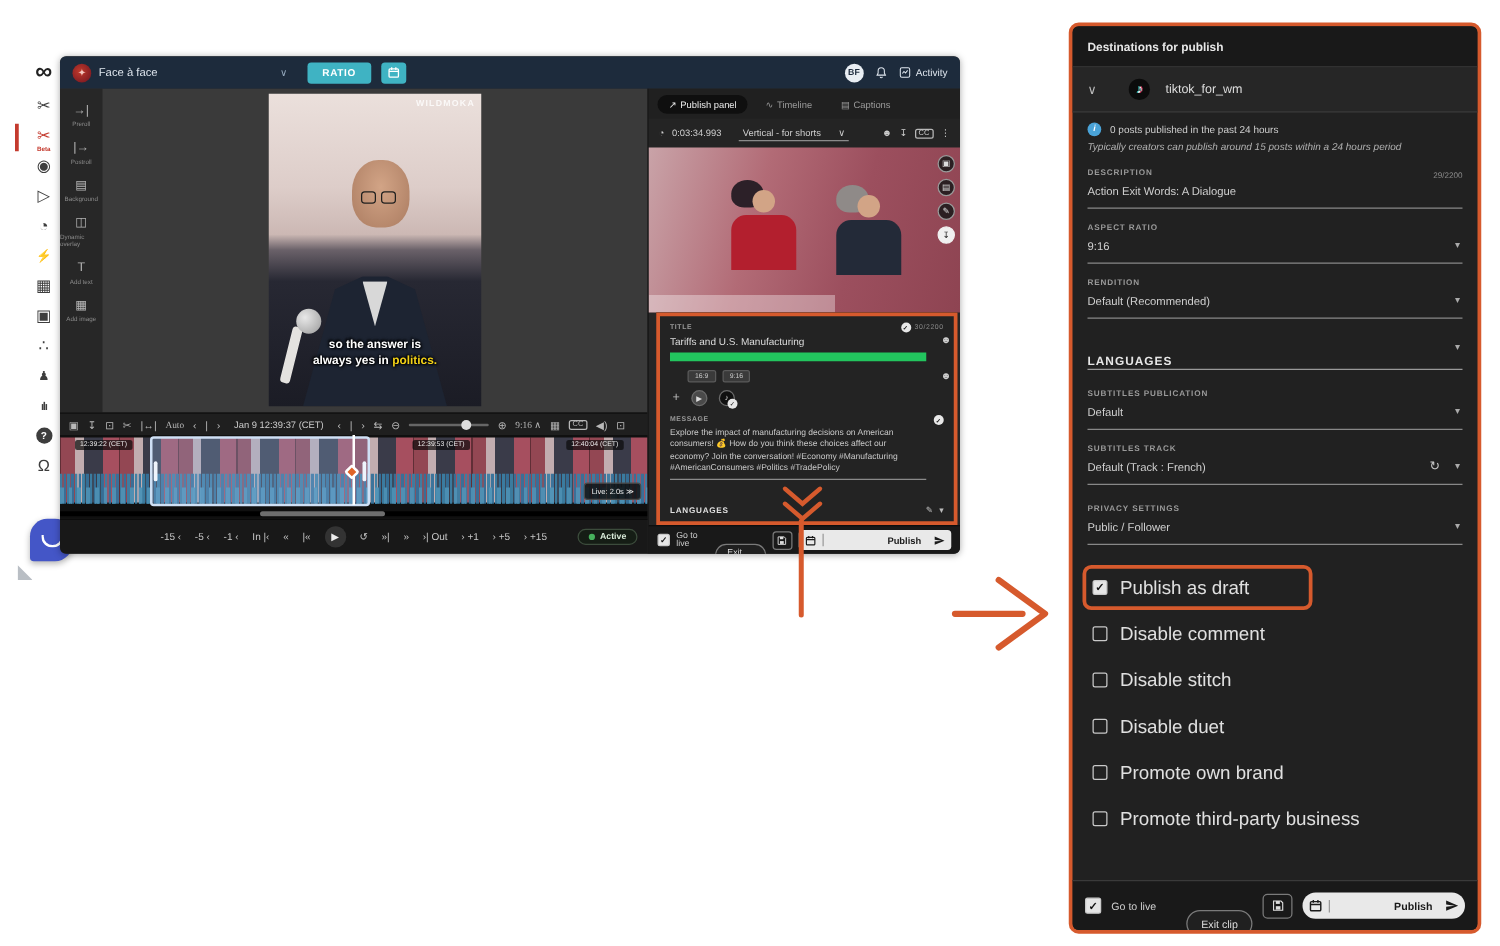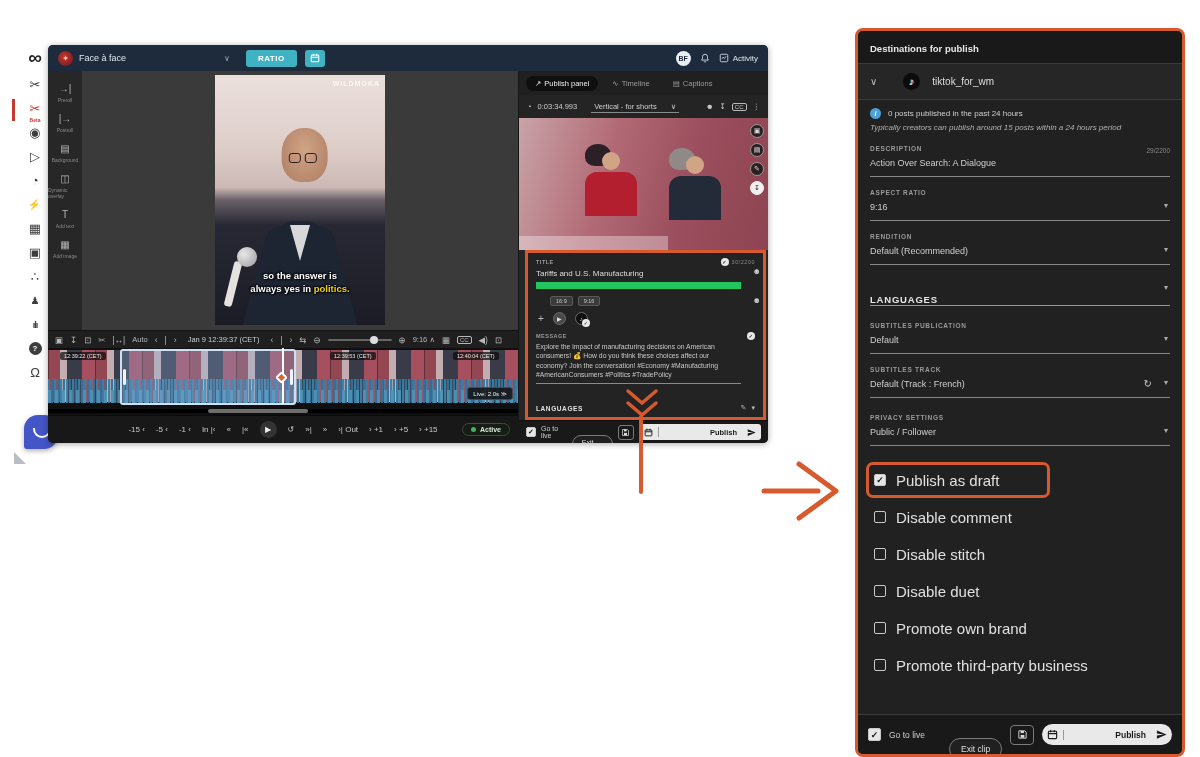--- a/index.html
+++ b/index.html
@@ -57,21 +57,21 @@
   .vv-shirt { position:absolute; bottom:64px; left:50%; transform:translateX(-50%); width:20px; height:36px; background:#d8d8d8; clip-path:polygon(0 0,100% 0,50% 100%); }
   .vv-mic-ball { position:absolute; left:22px; bottom:58px; width:20px; height:20px; border-radius:50%; background:radial-gradient(circle at 35% 35%, #e8e8e8, #9a9a9a); }
   .vv-mic-stem { position:absolute; left:14px; bottom:18px; width:8px; height:46px; background:#e4e2df; transform:rotate(14deg); border-radius:3px; }
   .vv-caption { position:absolute; bottom:30px; width:100%; text-align:center; font-size:9.5px; font-weight:bold; color:#fff; line-height:1.3; text-shadow:0 0 2px #000, 1px 1px 2px #000, -1px -1px 2px #000; }
   .vv-caption .hl { color:#f2d117; }
 
   
   .tbar { height:18px; background:#1f1f1f; border-top:1px solid #111; display:flex; align-items:center; padding:0 7px; gap:7px; color:#b8b8b8; font-size:8.5px; flex:none; }
   .tbar .ic { cursor:pointer; }
   .tbar .ts { font-size:7.5px; color:#cfcfcf; margin:0 4px; }
-  .tbar .lbl { font-size:7.5px; }
+  .tbar .lbl { font-size:7.5px;font-family:Liberation Serif, serif; }
   .sl { width:64px; height:2px; background:#666; border-radius:2px; position:relative; cursor:pointer; }
   .sl-knob { position:absolute; left:66%; top:-3px; width:8px; height:8px; border-radius:50%; background:#ddd; }
   .ccbox { font-size:6px; border:1px solid #b8b8b8; border-radius:2px; padding:0 2px; cursor:pointer; }
 
   
   .tl { height:67px; position:relative; background:#101010; overflow:hidden; flex:none; }
   .strip { position:absolute; left:0; right:0; top:2px; height:52px; cursor:pointer;
     background:
       repeating-linear-gradient(90deg, rgba(0,0,0,.35) 0 1px, transparent 1px 47px),
       repeating-linear-gradient(90deg,#934753 0 12px,#c2adb0 12px 19px,#3a3b49 19px 34px,#a64f5f 34px 47px);
@@ -144,21 +144,21 @@
   .cb.on { background:#e6e6e6; font-weight:bold; }
   .afooter .golbl { font-size:7px; color:#cfcfcf; }
   .pill { margin-left:auto; font-size:7px; color:#ddd; border:1px solid #7a7a7a; border-radius:9px; padding:3px 9px; background:#202020; cursor:pointer;margin-top:28px; }
   .sqbtn { width:18px; height:15px; border:1px solid #7a7a7a; border-radius:3px; display:flex; align-items:center; justify-content:center; cursor:pointer; }
   .pubbtn { height:16px; background:#e9e9e9; border-radius:3px; display:flex; align-items:center; cursor:pointer; }
   .pubbtn .seg { padding:0 5px; display:flex; align-items:center; height:100%; }
   .pubbtn .div { width:1px; height:10px; background:#9a9a9a; }
   .pubbtn .txt { font-size:7.5px; font-weight:bold; color:#1a1a1a; padding:0 5px;margin-left:46px; }
 
   
-  .panel { position:absolute; left:855px; top:28px; width:330px; height:729px; background:#212121; border:3px solid #d65a2d; border-radius:8px; overflow:hidden; display:flex; flex-direction:column; }
+  .panel { position:absolute; left:855px; top:18px; width:330px; height:729px; background:#212121; border:3px solid #d65a2d; border-radius:8px; overflow:hidden; display:flex; flex-direction:column; }
   .p-header { padding:12px 12px 9px; font-size:9.5px; font-weight:bold; color:#e8e8e8; background:#191919; border-bottom:1px solid #3a3a3a; flex:none; }
   .p-account { display:flex; align-items:center; gap:12px; padding:9px 12px; background:#262626; border-bottom:1px solid #3a3a3a; flex:none; }
   .p-acc-chev { color:#bbb; font-size:10px; cursor:pointer; }
   .tiktok { width:17px; height:17px; border-radius:50%; background:#0b0b0b; color:#fff; font-size:10px; display:flex; align-items:center; justify-content:center; text-shadow:1px 0 0 #e0315b, -1px 0 0 #35d2cd; margin-left:14px; }
   .p-acc-name { font-size:10px; color:#ddd; }
   .p-info { display:flex; align-items:center; gap:7px; padding:8px 12px 2px; font-size:8px; color:#cfcfcf; }
   .info-i { width:11px; height:11px; border-radius:50%; background:#4aa3d8; color:#fff; font-size:7px; font-weight:bold; font-style:italic; display:flex; align-items:center; justify-content:center; flex:none; }
   .p-infosub { padding:2px 12px 8px; font-size:8px; color:#b0b0b0; font-style:italic; }
   .pf { padding:5px 12px 0; position:relative; }
   .pf-label { font-size:6.5px; font-weight:bold; letter-spacing:.7px; color:#9a9a9a; }
@@ -526,21 +526,21 @@
     </div>
     <div class="p-info">
       <span class="info-i">i</span>
       <span>0 posts published in the past 24 hours</span>
     </div>
     <div class="p-infosub">Typically creators can publish around 15 posts within a 24 hours period</div>
 
     <div class="pf">
       <div class="pf-label">DESCRIPTION</div>
       <span class="pf-counter">29/2200</span>
-      <div class="pf-value">Action Over Search: A Dialogue</div>
+      <div class="pf-value">Action Exit Words: A Dialogue</div>
     </div>
     <div class="pf mt">
       <div class="pf-label">ASPECT RATIO</div>
       <div class="pf-value">9:16</div>
       <span class="pf-chev">▾</span>
     </div>
     <div class="pf mt">
       <div class="pf-label">RENDITION</div>
       <div class="pf-value">Default (Recommended)</div>
       <span class="pf-chev">▾</span>

